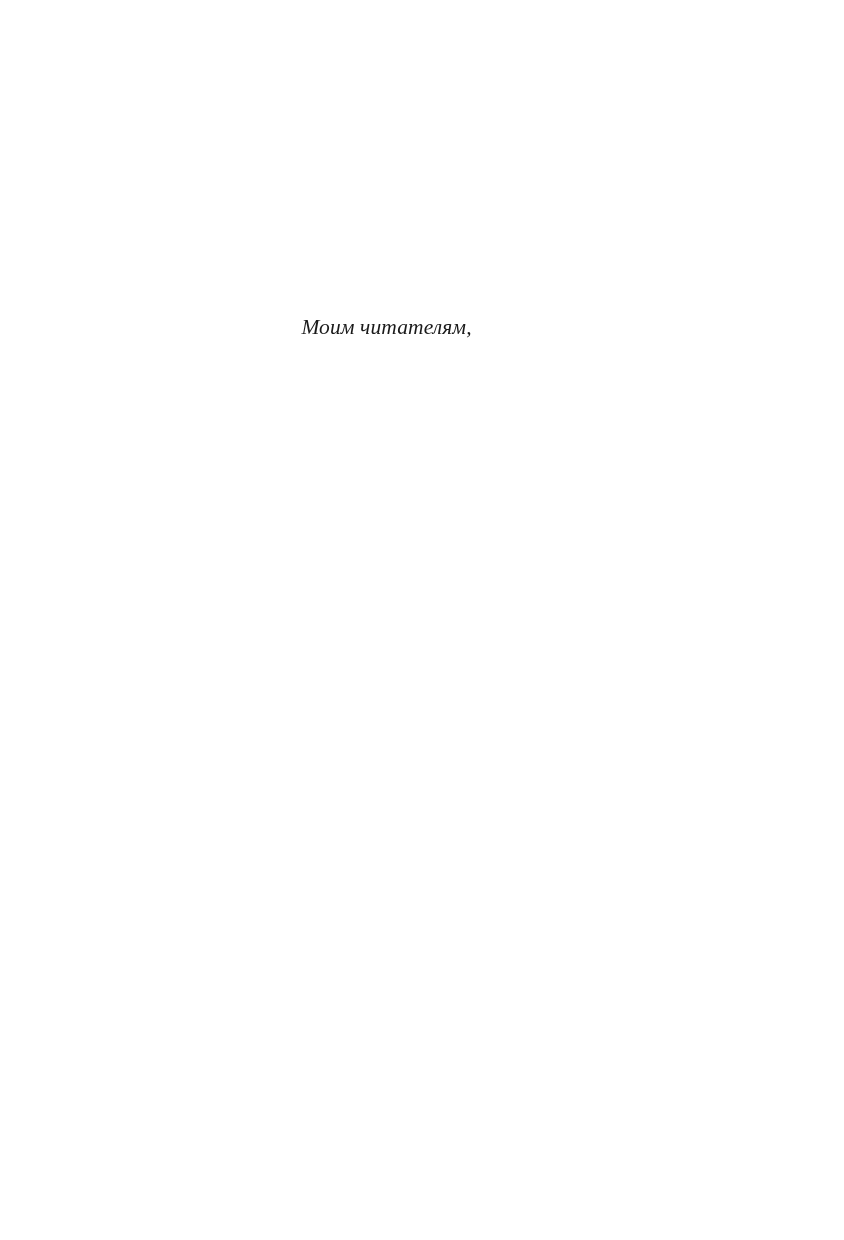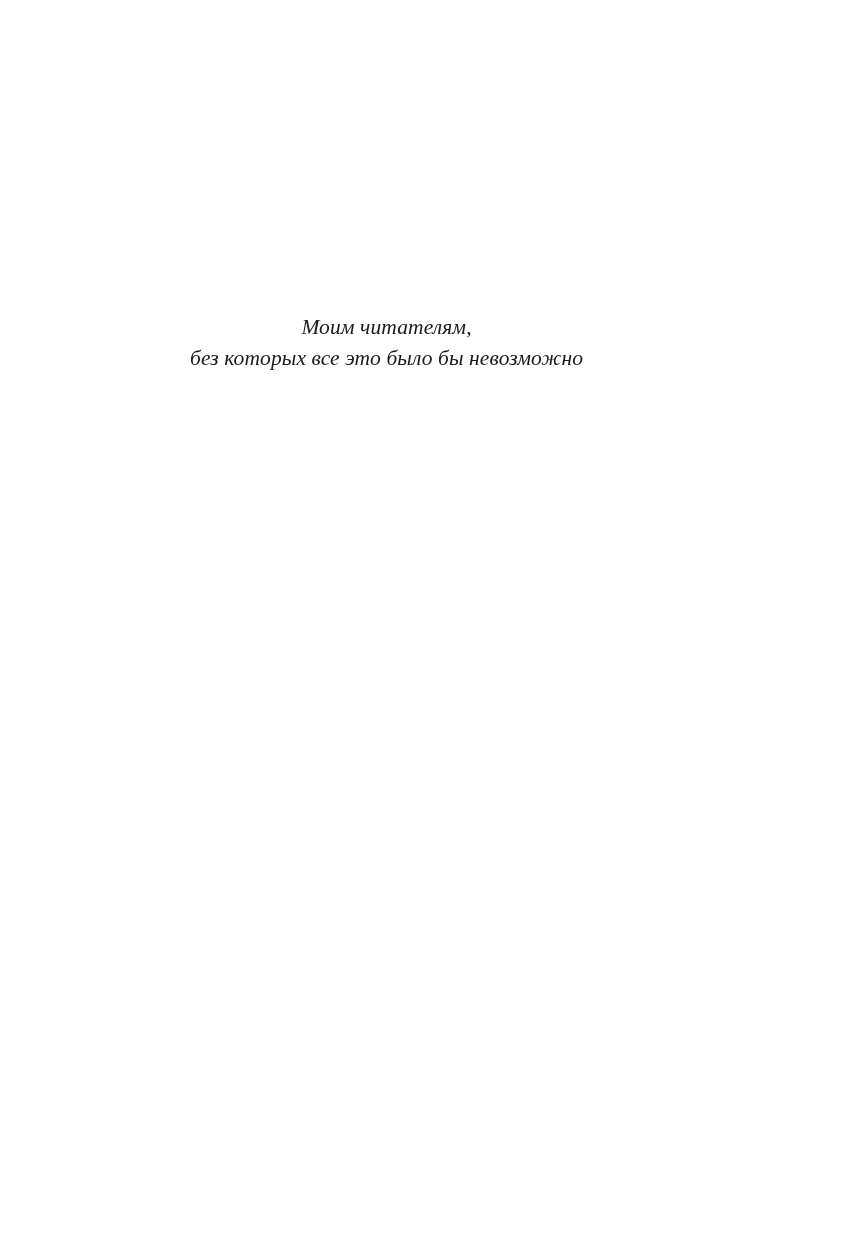--- a/index.html
+++ b/index.html
@@ -31,15 +31,14 @@
     display: block;
     white-space: nowrap;
   }
 </style>
 </head>
 <body>
 
 <div class="page">
   <div class="dedication">
     <span class="line">Моим читателям,</span>
-    <span class="line">без которых все это было бы невозможно</span>
   </div>
 </div>
 
 </body></html>

